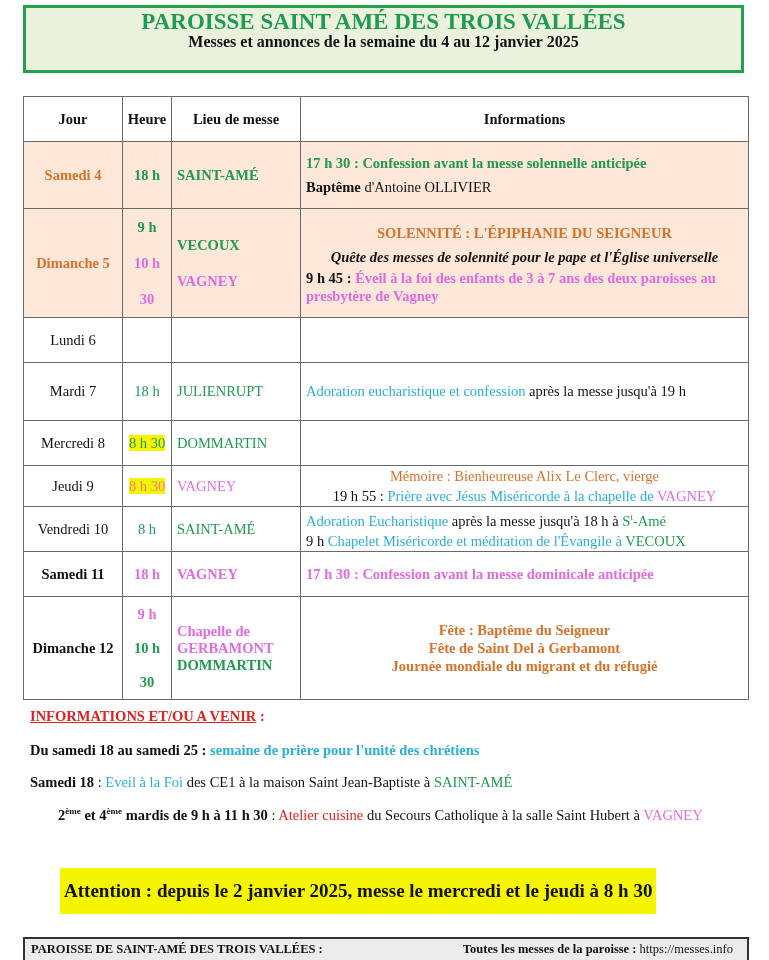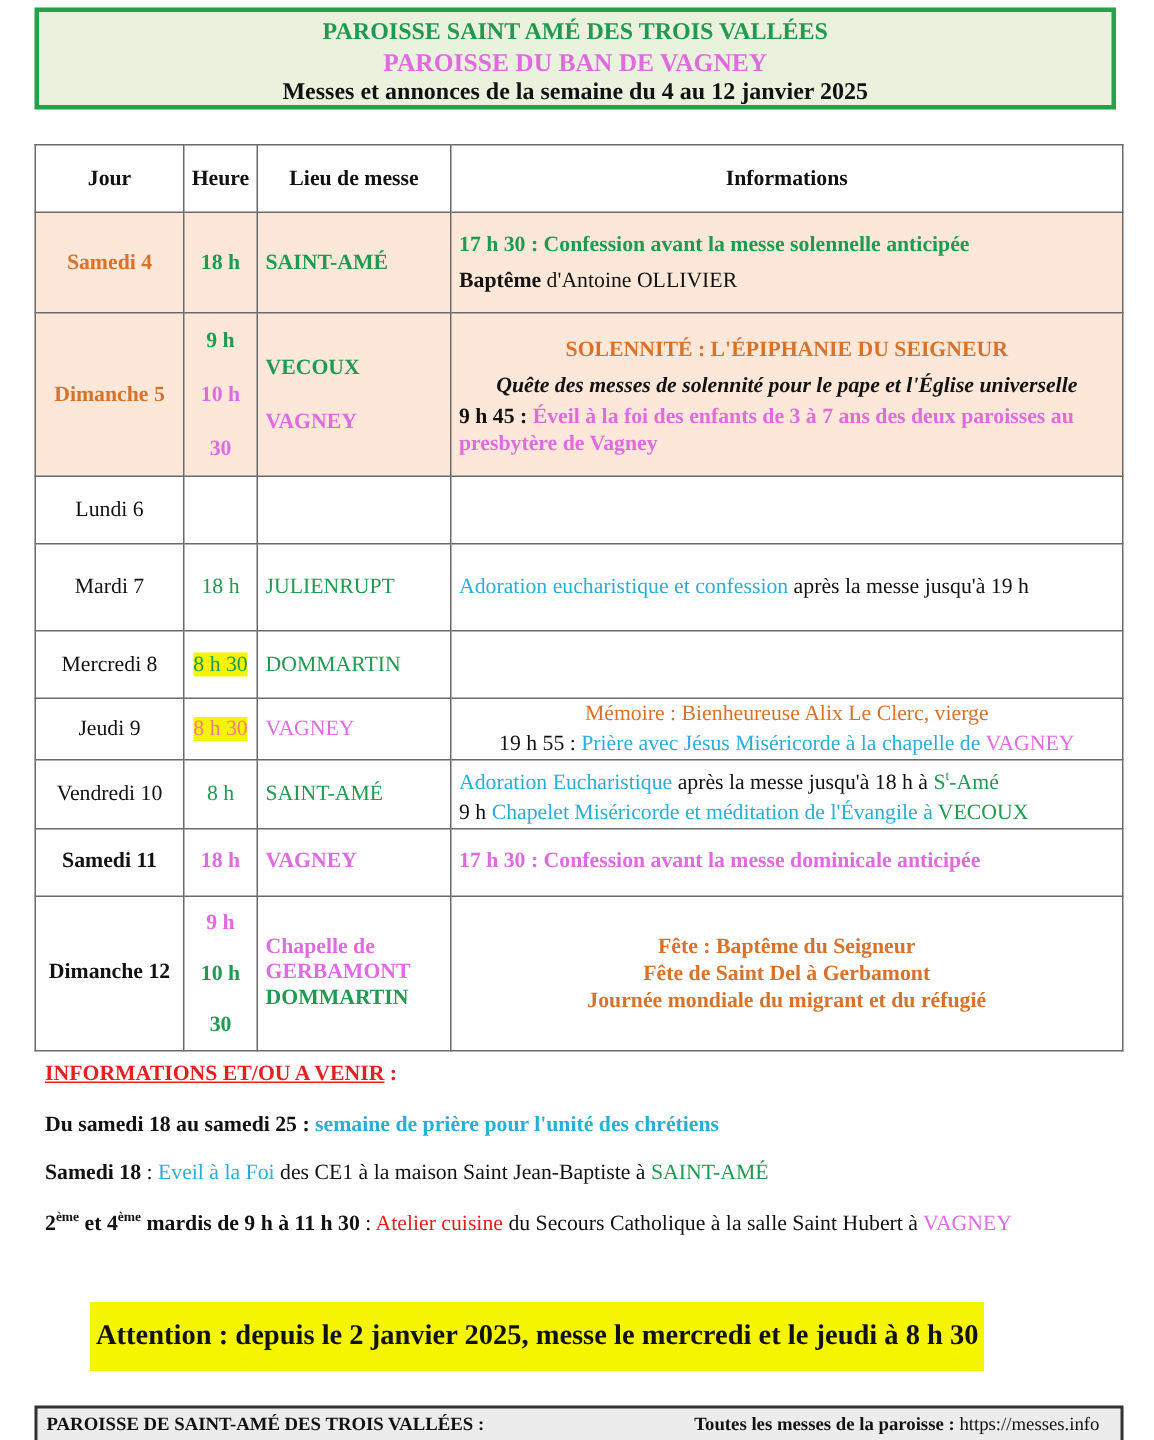--- a/index.html
+++ b/index.html
@@ -1,21 +1,21 @@
 <!DOCTYPE html>
 <html><head>
 <meta charset="utf-8">
 <style>
   html, body { margin:0; padding:0; background:#ffffff; }
   body { width:769px; height:960px; position:relative; overflow:hidden;
          font-family:"Liberation Serif", serif; color:#111; }
   .hdr { position:absolute; left:23px; top:5px; width:721px; height:68px;
          background:#eaf2de; border:3px solid #22a24a; box-sizing:border-box;
          text-align:center; font-weight:bold; }
-  .hdr .l1 { color:#1f9a50; font-size:16px; margin-top:4px; line-height:20px; }
+  .hdr .l1 { color:#1f9a50; font-size:23px; margin-top:4px; line-height:20px; }
   .hdr .l2 { color:#e06be0; font-size:17px; line-height:20px; }
   .hdr .l3 { color:#111; font-size:16px; line-height:19px; }
 
   table.sched { position:absolute; left:23px; top:96px; width:726px;
     border-collapse:collapse; font-size:14.5px; }
   table.sched td, table.sched th { border:1.5px solid #6a6a6a; padding:0 5px; }
   table.sched th { height:44px; font-weight:bold; background:#fff; }
   .peach td { background:#fce7d8; }
   .c-day { width:88px; text-align:center; }
   .c-time { width:44px; text-align:center; padding:0 2px !important;margin-top:44px; }
@@ -31,38 +31,37 @@
   .red { color:#e22020; }
   .hl { background:#f5f500; }
   .info-line { line-height:20px; }
 
   .infos { position:absolute; left:30px; top:708px; width:720px; font-size:14.5px; }
   .infos .title { font-weight:bold; color:#e22020; text-decoration:underline; }
   .infos .title-colon { font-weight:bold; color:#e22020; }
   .infos p { margin:0; }
   .infos .p1 { position:absolute; top:34px; }
   .infos .p2 { position:absolute; top:66px; }
-  .infos .p3 { position:absolute; top:98px; }
+  .infos .p3 { position:absolute; top:98px;margin-left:28px; }
   sup { font-size:9px; }
 
   .attn { position:absolute; left:60px; top:868px; font-weight:bold;
           font-size:19px; background:#f5f500; padding:12px 4px; color:#111; }
 
   .foot { position:absolute; left:23px; top:937px; width:726px; height:30px;
           background:#ececec; border:2px solid #333; box-sizing:border-box;
           font-size:12.5px; }
   .foot .left { position:absolute; left:6px; top:3px; font-weight:bold; }
   .foot .right { position:absolute; right:14px; top:3px; }
 </style>
 </head>
 <body>
 
 <div class="hdr">
   <div class="l1">PAROISSE SAINT AMÉ DES TROIS VALLÉES</div>
-  <div class="l2">PAROISSE DU BAN DE VAGNEY</div>
   <div class="l3">Messes et annonces de la semaine du 4 au 12 janvier 2025</div>
 </div>
 
 <table class="sched">
   <tbody>
       <tr>
     <th class="c-day">Jour</th>
     <th class="c-time">Heure</th>
     <th class="c-place center">Lieu de messe</th>
     <th class="c-info center">Informations</th>

